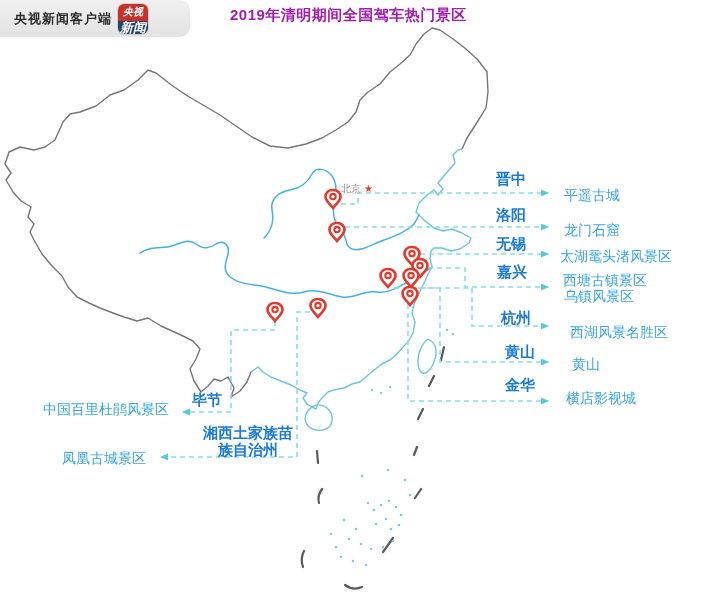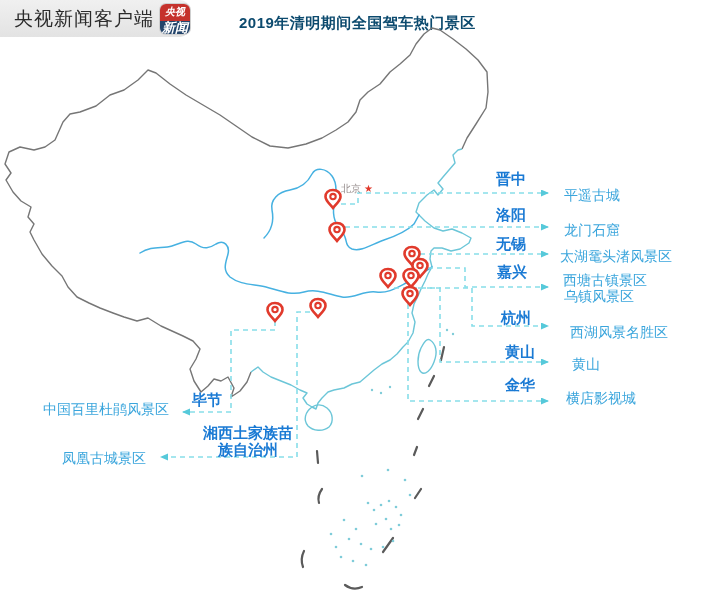--- a/index.html
+++ b/index.html
@@ -3,29 +3,29 @@
 <meta charset="utf-8">
 <style>
   html,body{margin:0;padding:0;background:#ffffff;}
   body{width:702px;height:606px;position:relative;overflow:hidden;
        font-family:"Liberation Sans","DejaVu Sans",sans-serif;}
   .stage{position:absolute;inset:0;}
   .header-bar{position:absolute;left:0;top:0;height:37px;width:190px;
       background:linear-gradient(#f0f0f0,#e3e3e3);
       border-radius:0 10px 10px 0;display:flex;align-items:center;gap:6px;
       padding-left:14px;box-sizing:border-box;}
-  .app-name{font-size:19px;font-weight:400;color:#2b2b2b;letter-spacing:1px;}
+  .app-name{font-size:13px;font-weight:700;color:#2b2b2b;letter-spacing:1px;}
   .logo{width:30px;height:30px;border-radius:6px;overflow:hidden;display:flex;
       flex-direction:column;box-shadow:0 0 0 1px #cfcfcf;font-style:italic;}
   .logo .top{flex:1.4;background:#c5322c;color:#fff;font-size:10px;font-weight:700;
       display:flex;align-items:center;justify-content:center;line-height:1;}
   .logo .bottom{flex:1;background:#24456b;color:#fff;font-size:13px;font-weight:700;
       display:flex;align-items:center;justify-content:center;line-height:1;}
-  .page-title{position:absolute;left:230px;top:14px;font-size:15px;font-weight:700;
-      color:#0c4a6e;letter-spacing:0.5px;margin-left:9px;}
+  .page-title{position:absolute;left:230px;top:6px;font-size:15px;font-weight:700;
+      color:#a21caf;letter-spacing:0.5px;}
   svg{position:absolute;left:0;top:0;}
   svg text{font-family:"Liberation Sans","DejaVu Sans",sans-serif;}
   .border-gray{fill:none;stroke:#767676;stroke-width:1.4;stroke-linejoin:round;}
   .coast-teal{fill:none;stroke:#6cc6d8;stroke-width:1.4;stroke-linejoin:round;}
   .island{fill:none;stroke:#6cc6d8;stroke-width:1.4;}
   .river{fill:none;stroke:#46b1e1;stroke-width:1.5;stroke-linecap:round;}
   .leader{fill:none;stroke:#88dee9;stroke-width:1.6;stroke-dasharray:5 4;}
   .ninedash{fill:none;stroke:#5a5a5a;stroke-width:2.2;stroke-linecap:round;}
   .dot{fill:#7fccd9;}
   .city-label{font-size:15px;font-weight:700;fill:#1a7ad4;}

